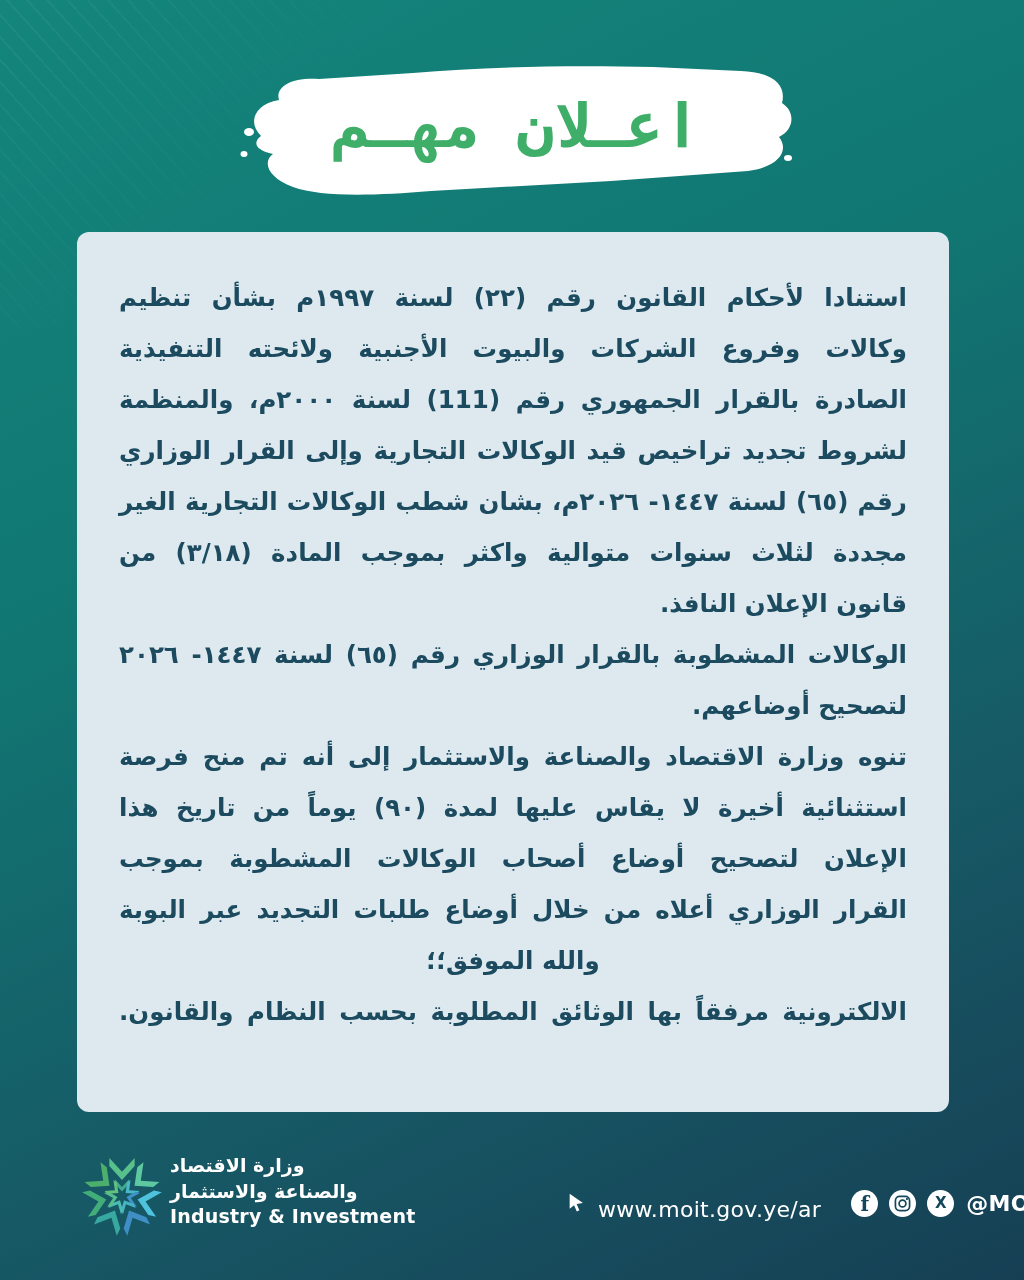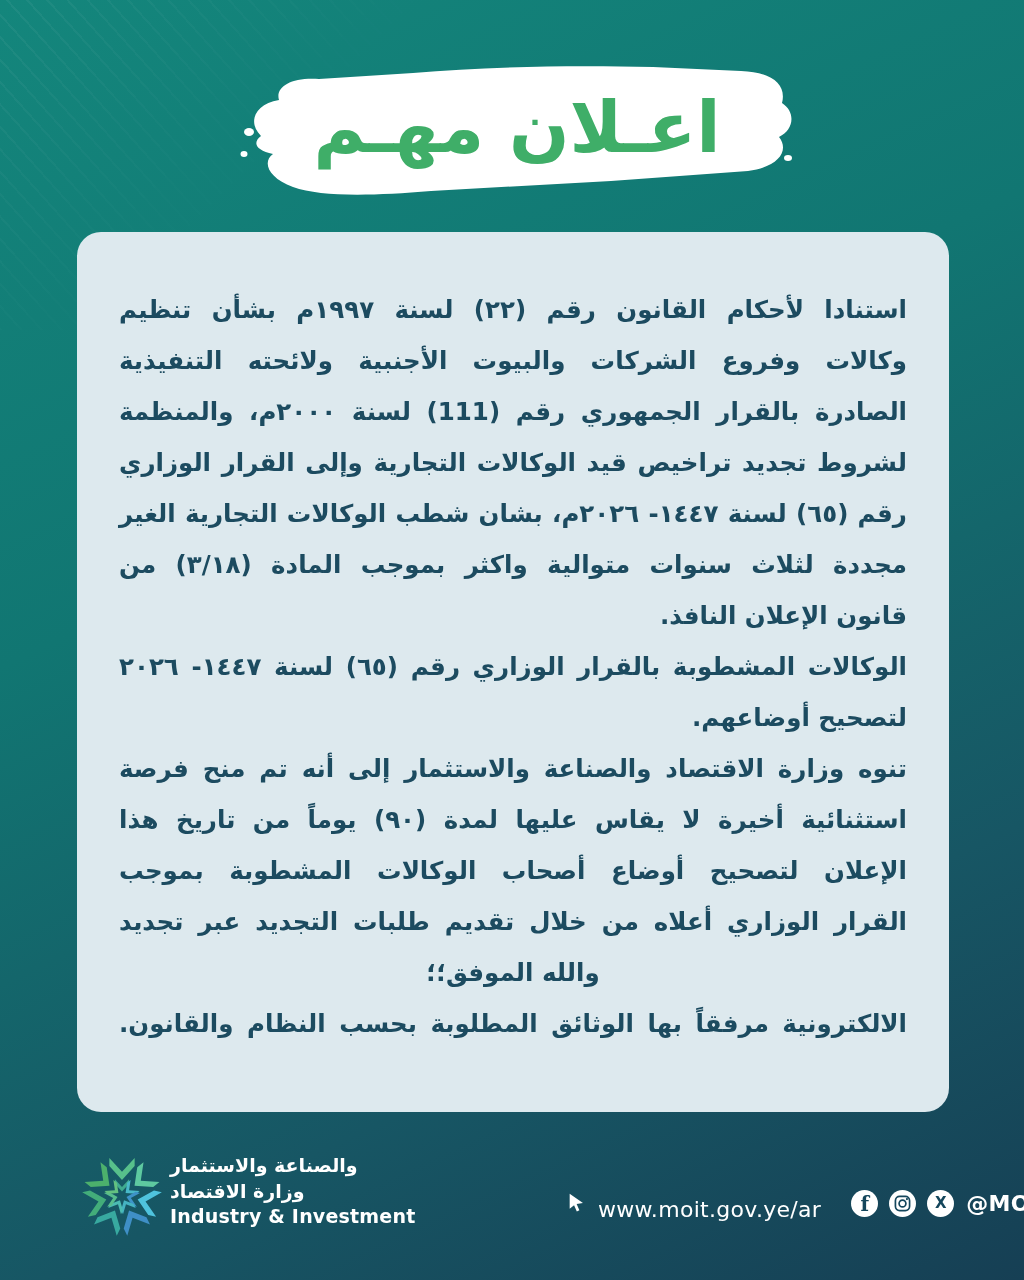--- a/index.html
+++ b/index.html
@@ -8,24 +8,24 @@
         background:linear-gradient(155deg,#14867c 0%,#117672 38%,#175664 74%,#163f54 100%);}
   
   .stripes{position:absolute;top:0;left:0;width:430px;height:330px;pointer-events:none;
         background:repeating-linear-gradient(48deg,rgba(255,255,255,0.06) 0 2px,transparent 2px 15px);
         -webkit-mask-image:linear-gradient(135deg,rgba(0,0,0,.85),transparent 62%);
         mask-image:linear-gradient(135deg,rgba(0,0,0,.85),transparent 62%);}
   
   .banner{position:absolute;top:58px;left:233px;width:568px;height:144px;}
   .banner svg{position:absolute;inset:0;}
   .banner-title{position:absolute;inset:0;display:flex;align-items:center;justify-content:center;
-        padding-bottom:6px;color:#3fae68;font-size:71px;font-weight:bold;direction:rtl;}
+        padding-bottom:6px;color:#3fae68;font-size:61px;font-weight:bold;direction:rtl;font-family:Liberation Mono, monospace;}
   
   .card{position:absolute;top:232px;left:77px;width:872px;height:880px;background:#dde9ee;
-        border-radius:24px;box-sizing:border-box;padding:52px 42px;direction:rtl;}
+        border-radius:12px;box-sizing:border-box;padding:40px 42px;direction:rtl;}
   .line{color:#1c4b60;font-weight:bold;font-size:24.5px;line-height:51px;white-space:normal;}
   .jline{text-align:justify;text-align-last:justify;}
   .rline{text-align:right;}
   .cline{text-align:center;}
   
   .logo{position:absolute;left:76px;top:1150px;width:92px;height:92px;}
   .ministry{position:absolute;left:170px;top:1152px;color:#ffffff;text-align:left;}
   .ministry .ar{font-size:19px;font-weight:bold;line-height:26px;direction:rtl;text-align:left;}
   .ministry .en{font-size:19px;font-weight:bold;line-height:24px;letter-spacing:.2px;}
   .footer-right{position:absolute;left:566px;top:1186px;height:34px;display:flex;align-items:center;color:#fff;}
@@ -63,21 +63,21 @@
     <div class="line jline">الصادرة بالقرار الجمهوري رقم (111) لسنة ٢٠٠٠م، والمنظمة</div>
     <div class="line jline">لشروط تجديد تراخيص قيد الوكالات التجارية وإلى القرار الوزاري</div>
     <div class="line jline">رقم (٦٥) لسنة ١٤٤٧- ٢٠٢٦م، بشان شطب الوكالات التجارية الغير</div>
     <div class="line jline">مجددة لثلاث سنوات متوالية واكثر بموجب المادة (٣/١٨) من</div>
     <div class="line rline">قانون الإعلان النافذ.</div>
     <div class="line jline">الوكالات المشطوبة بالقرار الوزاري رقم (٦٥) لسنة ١٤٤٧- ٢٠٢٦</div>
     <div class="line rline">لتصحيح أوضاعهم.</div>
     <div class="line jline">تنوه وزارة الاقتصاد والصناعة والاستثمار إلى أنه تم منح فرصة</div>
     <div class="line jline">استثنائية أخيرة لا يقاس عليها لمدة (٩٠) يوماً من تاريخ هذا</div>
     <div class="line jline">الإعلان لتصحيح أوضاع أصحاب الوكالات المشطوبة بموجب</div>
-    <div class="line jline">القرار الوزاري أعلاه من خلال تقديم طلبات التجديد عبر تجديد</div>
+    <div class="line jline">القرار الوزاري أعلاه من خلال أوضاع طلبات التجديد عبر البوبة</div>
     <div class="line cline">والله الموفق؛؛</div>
     <div class="line jline">الالكترونية مرفقاً بها الوثائق المطلوبة بحسب النظام والقانون.</div>
   </div>
 
   <svg class="logo" viewBox="-50 -50 100 100">
     <defs>
       <path id="chev" d="M-9,-11 L3,0 L-9,11 L-2,11 L10,0 L-2,-11 Z"></path>
     </defs>
     <g transform="rotate(0)">
         <use href="#chev" transform="translate(0,-30) rotate(90) scale(1.25)" fill="#57c08b"></use>
@@ -103,22 +103,22 @@
         <use href="#chev" transform="translate(0,-30) rotate(90) scale(1.25)" fill="#43ad7a"></use>
         <use href="#chev" transform="translate(0,-12) rotate(90) scale(0.7)" fill="#57bd8d"></use>
       </g>
     <g transform="rotate(309)">
         <use href="#chev" transform="translate(0,-30) rotate(90) scale(1.25)" fill="#4cb06c"></use>
         <use href="#chev" transform="translate(0,-12) rotate(90) scale(0.7)" fill="#63c180"></use>
       </g>
   </svg>
 
   <div class="ministry">
+    <div class="ar">وزارة الاقتصاد</div>
     <div class="ar">والصناعة والاستثمار</div>
-    <div class="ar">وزارة الاقتصاد</div>
     <div class="en">Industry &amp; Investment</div>
   </div>
 
   <div class="footer-right">
     <svg class="cursor" viewBox="0 0 24 24">
       <path d="M4,2 L18.5,12 L11.6,13.1 L14.6,20 L11.8,21.3 L8.8,14.4 L4,18.2 Z" fill="#ffffff"></path>
     </svg>
     <span class="website">www.moit.gov.ye/ar</span>
     <span class="socials">
       <span class="sicon fb">

